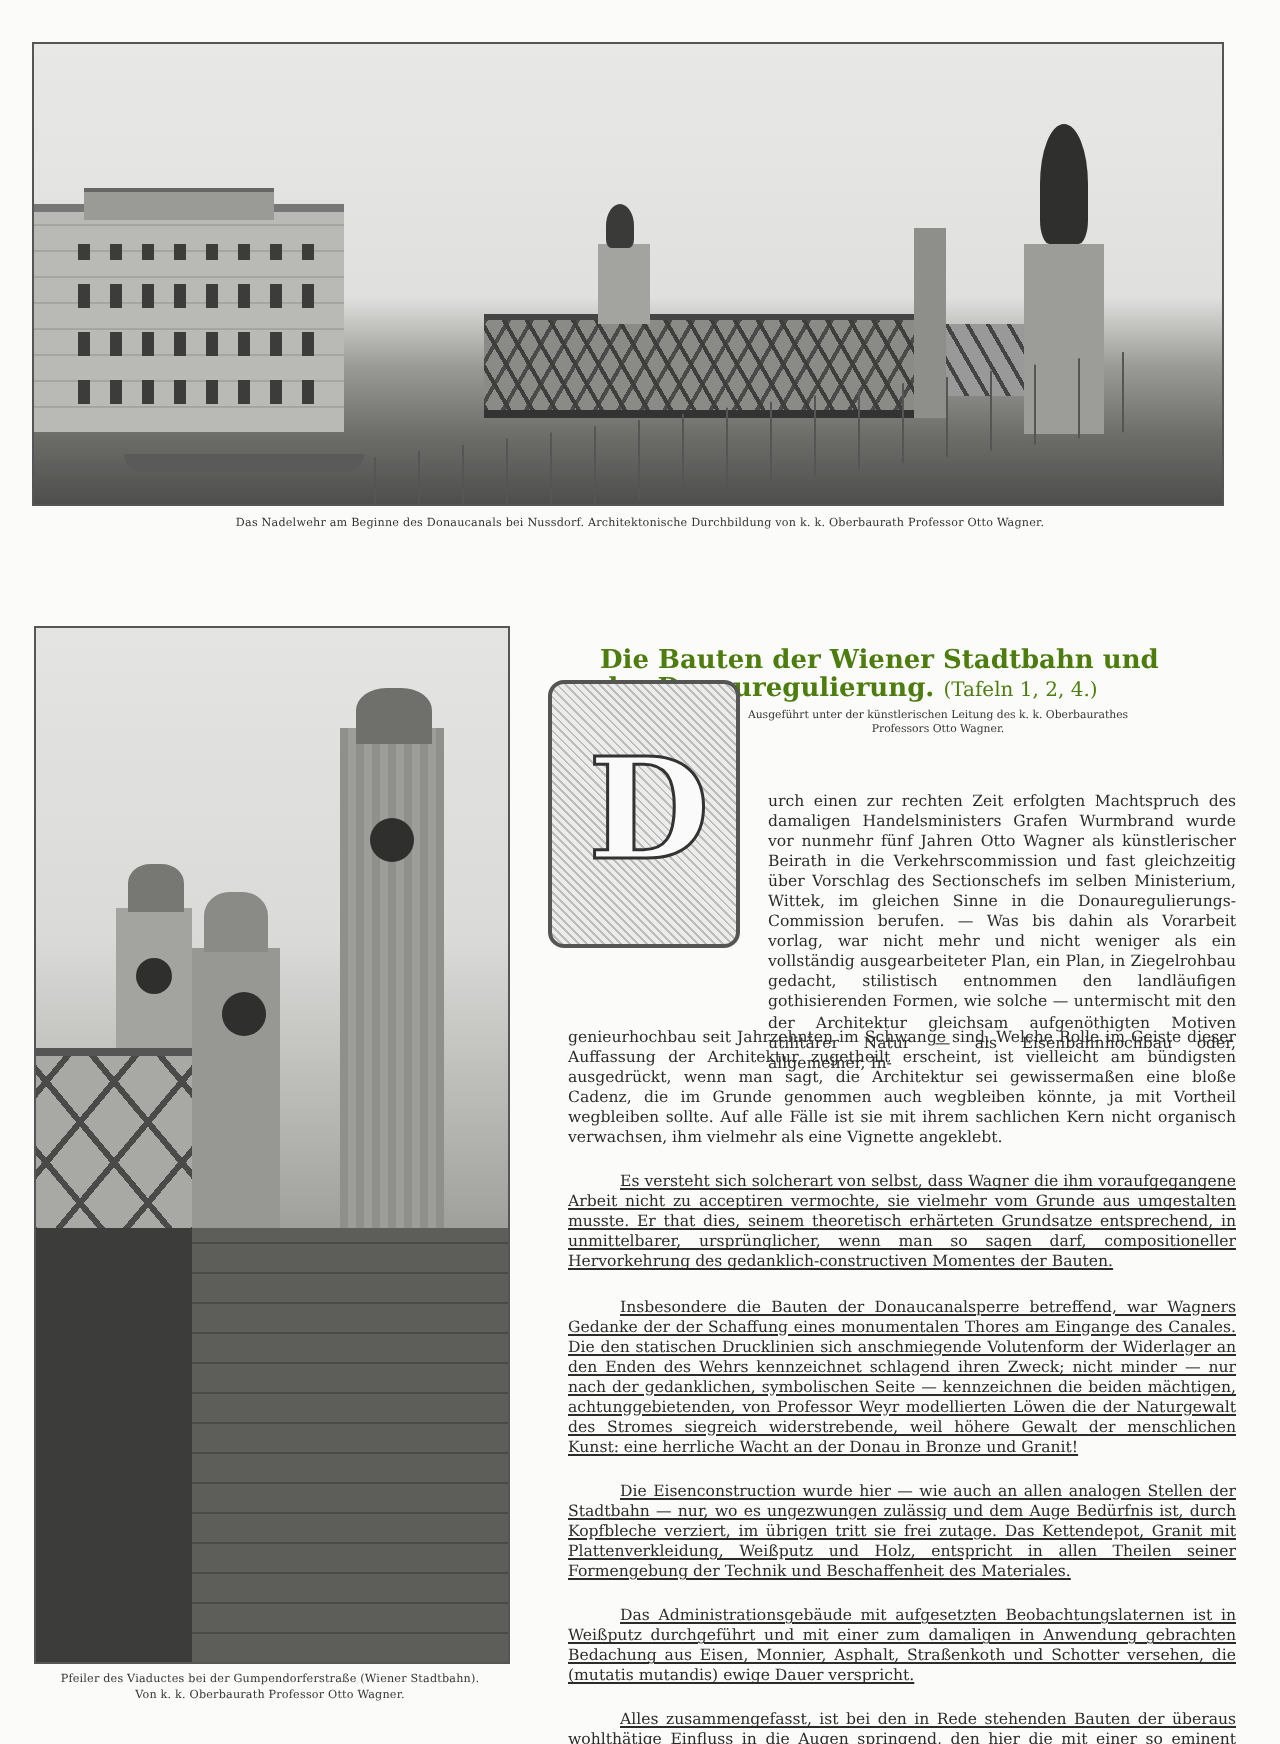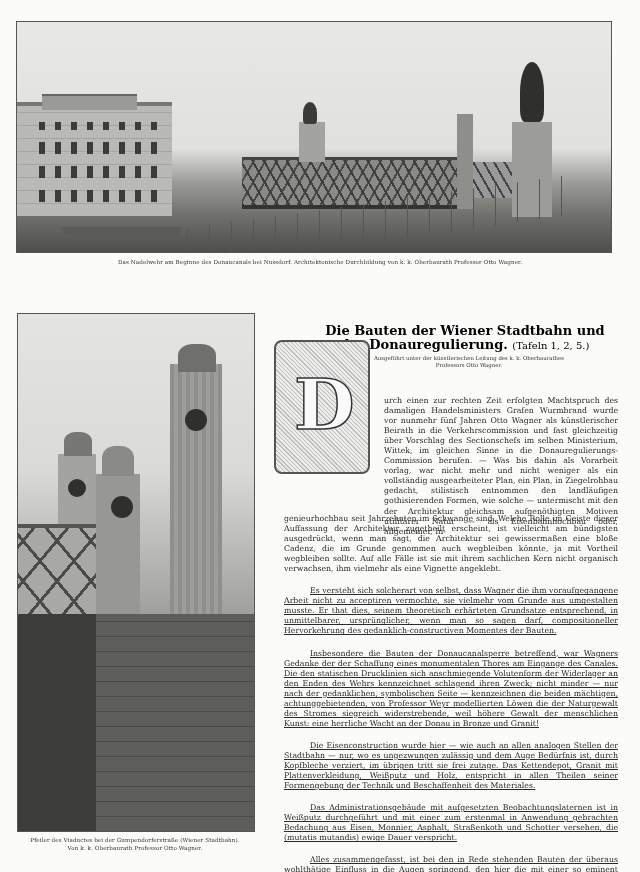--- a/index.html
+++ b/index.html
@@ -7,21 +7,21 @@
          font-family:"DejaVu Serif", serif; color:#2a2a2a; }
   .photo { position:absolute; border:1px solid #555; overflow:hidden; }
   #photo-top { left:16px; top:21px; width:594px; height:230px;
      background:linear-gradient(#e8e8e6 0%, #e0e0de 55%, #9a9a96 70%, #6d6d6a 85%, #4e4e4c 100%); }
   #photo-left { left:17px; top:313px; width:236px; height:517px;
      background:linear-gradient(#e4e4e2 0%, #dadad8 30%, #a6a6a2 55%, #6c6c68 80%, #4a4a48 100%); }
   .shape { position:absolute; }
   .caption { position:absolute; font-size:5.6px; text-align:center; color:#333; letter-spacing:0.1px; }
   #caption-top { left:0; width:640px; top:259px; }
   #caption-left { left:17px; width:236px; top:836px; line-height:8px; }
-  .title { position:absolute; left:300px; width:330px; top:324px; text-align:center; font-size:13px; font-weight:bold; line-height:14px; color:#000000; }
+  .title { position:absolute; left:300px; width:330px; top:324px; text-align:left; font-size:13px; font-weight:bold; line-height:14px; color:#4d7c0f; }
   .title .plates { font-weight:normal; font-size:10px; }
   .subtitle { position:absolute; left:360px; width:218px; top:355px; text-align:center; font-size:5.4px; line-height:6.5px; color:#333; }
   #initial { position:absolute; left:274px; top:340px; width:92px; height:130px; border:2px solid #555; border-radius:8px;
      background:repeating-linear-gradient(45deg,#bdbdbb 0 1px,#ececea 1px 3px); }
   #initial .letter { position:absolute; left:18px; top:28px; font-size:70px; font-weight:bold; color:#fafafa;
      -webkit-text-stroke:1.5px #333; line-height:70px; }
   .body { position:absolute; font-size:7.8px; line-height:10.05px; text-align:justify; color:#2b2b2b; }
   #body-narrow { left:372px; width:258px; top:384px; }
   #body-wide { left:272px; width:358px; top:502px; }
   .body p { margin:12px; }
@@ -67,31 +67,31 @@
   <div class="shape" style="left:0;top:300px;width:78px;height:217px;background:#3c3c3a;"></div>
 </div>
 
 <div id="caption-left" class="caption">
   <div>Pfeiler des Viaductes bei der Gumpendorferstraße (Wiener Stadtbahn).</div>
   <div>Von k. k. Oberbaurath Professor Otto Wagner.</div>
 </div>
 
 <div class="title">
   <div>Die Bauten der Wiener Stadtbahn und</div>
-  <div><span>der Donauregulierung.</span> <span class="plates">(Tafeln 1, 2, 5.)</span></div>
+  <div><span>der Donauregulierung.</span> <span class="plates">(Tafeln 1, 2, 4.)</span></div>
 </div>
 <div class="subtitle">Ausgeführt unter der künstlerischen Leitung des k. k. Oberbaurathes Professors Otto Wagner.</div>
 
 <div id="initial">
   <span class="letter">D</span>
 </div>
 
 <div id="body-narrow" class="body">
   <p>urch einen zur rechten Zeit erfolgten Machtspruch des damaligen Handelsministers Grafen Wurmbrand wurde vor nunmehr fünf Jahren Otto Wagner als künstlerischer Beirath in die Verkehrscommission und fast gleichzeitig über Vorschlag des Sectionschefs im selben Ministerium, Wittek, im gleichen Sinne in die Donauregulierungs-Commission berufen. — Was bis dahin als Vorarbeit vorlag, war nicht mehr und nicht weniger als ein vollständig ausgearbeiteter Plan, ein Plan, in Ziegelrohbau gedacht, stilistisch entnommen den landläufigen gothisierenden Formen, wie solche — untermischt mit den der Architektur gleichsam aufgenöthigten Motiven utilitärer Natur — als Eisenbahnhochbau oder, allgemeiner, In-</p>
 </div>
 <div id="body-wide" class="body">
   <p>genieurhochbau seit Jahrzehnten im Schwange sind. Welche Rolle im Geiste dieser Auffassung der Architektur zugetheilt erscheint, ist vielleicht am bündigsten ausgedrückt, wenn man sagt, die Architektur sei gewissermaßen eine bloße Cadenz, die im Grunde genommen auch wegbleiben könnte, ja mit Vortheil wegbleiben sollte. Auf alle Fälle ist sie mit ihrem sachlichen Kern nicht organisch verwachsen, ihm vielmehr als eine Vignette angeklebt.</p>
   <p class="indent">Es versteht sich solcherart von selbst, dass Wagner die ihm voraufgegangene Arbeit nicht zu acceptiren vermochte, sie vielmehr vom Grunde aus umgestalten musste. Er that dies, seinem theoretisch erhärteten Grundsatze entsprechend, in unmittelbarer, ursprünglicher, wenn man so sagen darf, compositioneller Hervorkehrung des gedanklich-constructiven Momentes der Bauten.</p>
   <p class="indent">Insbesondere die Bauten der Donaucanalsperre betreffend, war Wagners Gedanke der der Schaffung eines monumentalen Thores am Eingange des Canales. Die den statischen Drucklinien sich anschmiegende Volutenform der Widerlager an den Enden des Wehrs kennzeichnet schlagend ihren Zweck; nicht minder — nur nach der gedanklichen, symbolischen Seite — kennzeichnen die beiden mächtigen, achtunggebietenden, von Professor Weyr modellierten Löwen die der Naturgewalt des Stromes siegreich widerstrebende, weil höhere Gewalt der menschlichen Kunst: eine herrliche Wacht an der Donau in Bronze und Granit!</p>
   <p class="indent">Die Eisenconstruction wurde hier — wie auch an allen analogen Stellen der Stadtbahn — nur, wo es ungezwungen zulässig und dem Auge Bedürfnis ist, durch Kopfbleche verziert, im übrigen tritt sie frei zutage. Das Kettendepot, Granit mit Plattenverkleidung, Weißputz und Holz, entspricht in allen Theilen seiner Formengebung der Technik und Beschaffenheit des Materiales.</p>
-  <p class="indent">Das Administrationsgebäude mit aufgesetzten Beobachtungslaternen ist in Weißputz durchgeführt und mit einer zum erstenmal in Anwendung gebrachten Bedachung aus Eisen, Monnier, Asphalt, Straßenkoth und Schotter versehen, die (mutatis mutandis) ewige Dauer verspricht.</p>
+  <p class="indent">Das Administrationsgebäude mit aufgesetzten Beobachtungslaternen ist in Weißputz durchgeführt und mit einer zum damaligen in Anwendung gebrachten Bedachung aus Eisen, Monnier, Asphalt, Straßenkoth und Schotter versehen, die (mutatis mutandis) ewige Dauer verspricht.</p>
   <p class="indent">Alles zusammengefasst, ist bei den in Rede stehenden Bauten der überaus wohlthätige Einfluss in die Augen springend, den hier die mit einer so eminent constructiven Aufgabe ab ovo Hand in Hand gehende Architektur auf das Ingenieurwesen ausgeübt hat, das — durch keine falsch verstandene »Rücksicht« auf die Kunst in seinem legitimen Rechte beeinträchtigt — willig der Architektur überließ, was dieser gebürt: die Schaffung des Gesammtbildes.</p>
 </div>
 
 </body></html>

